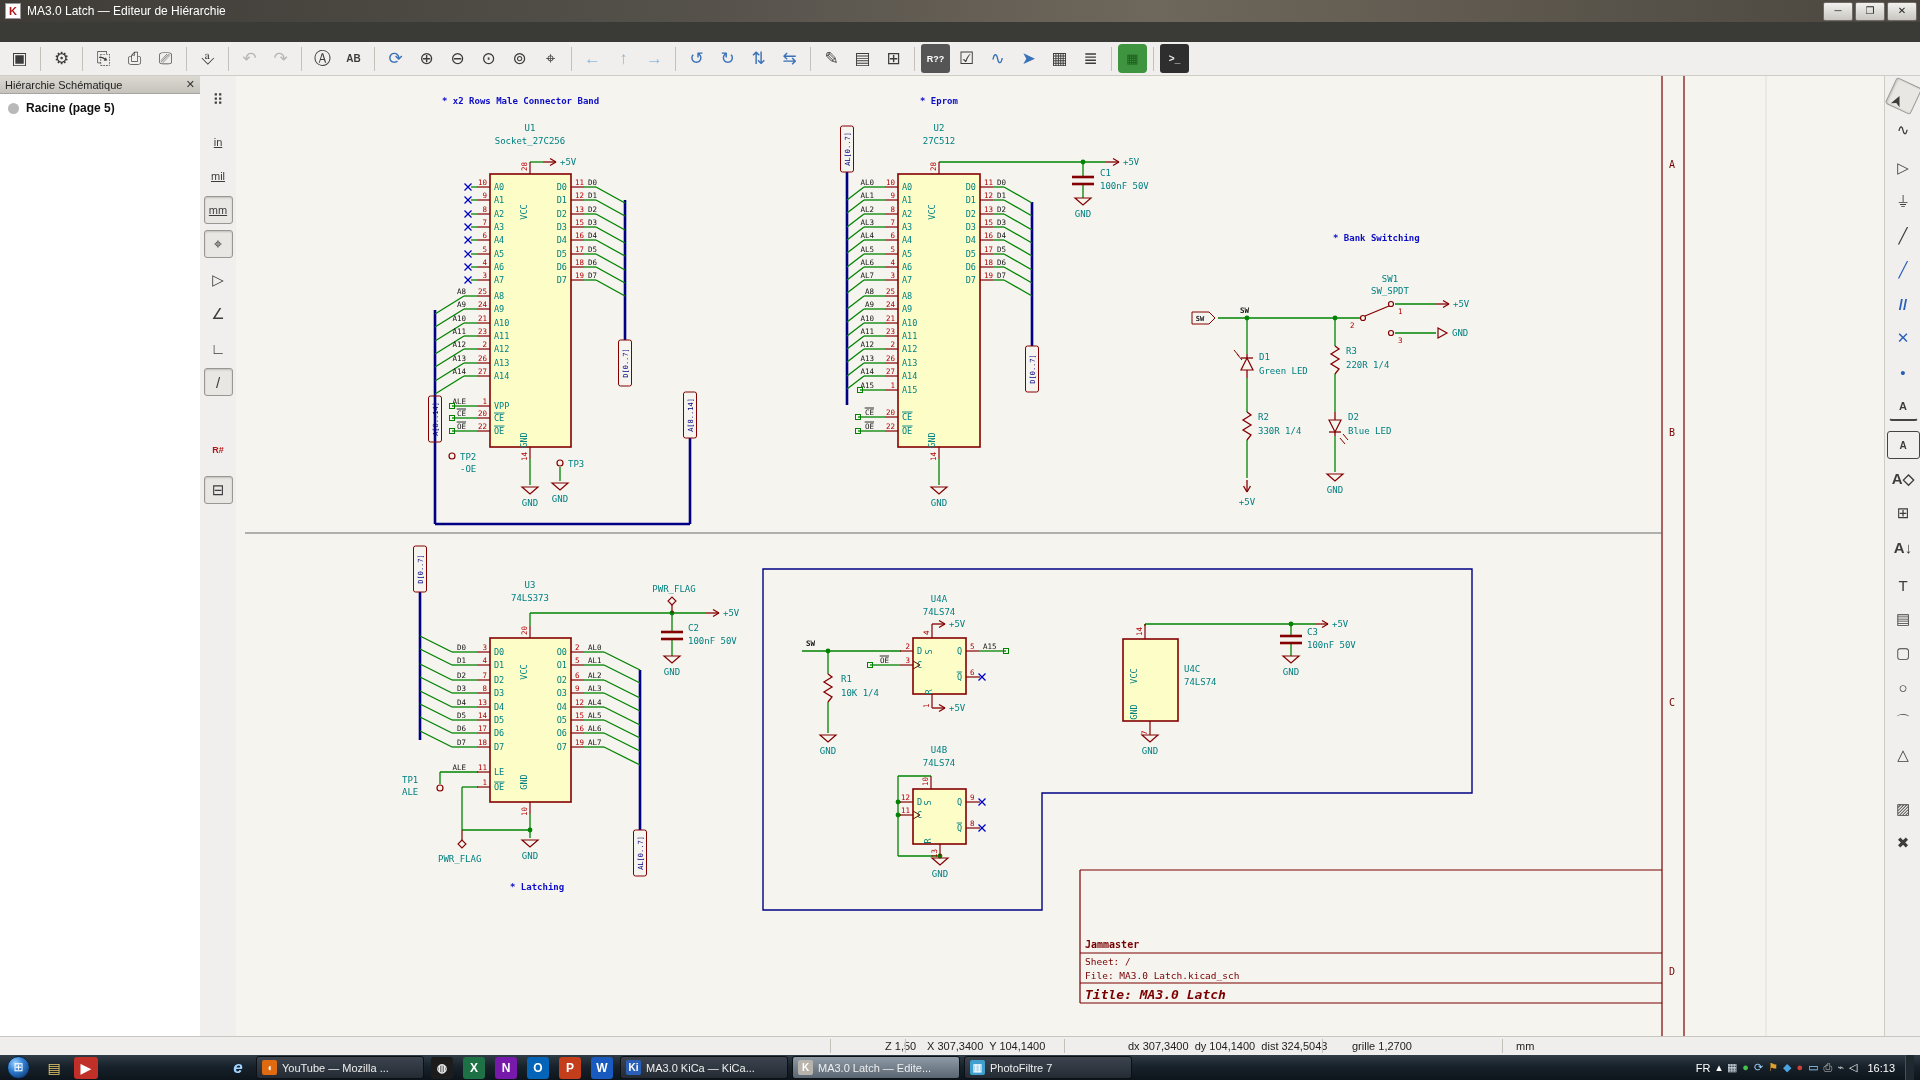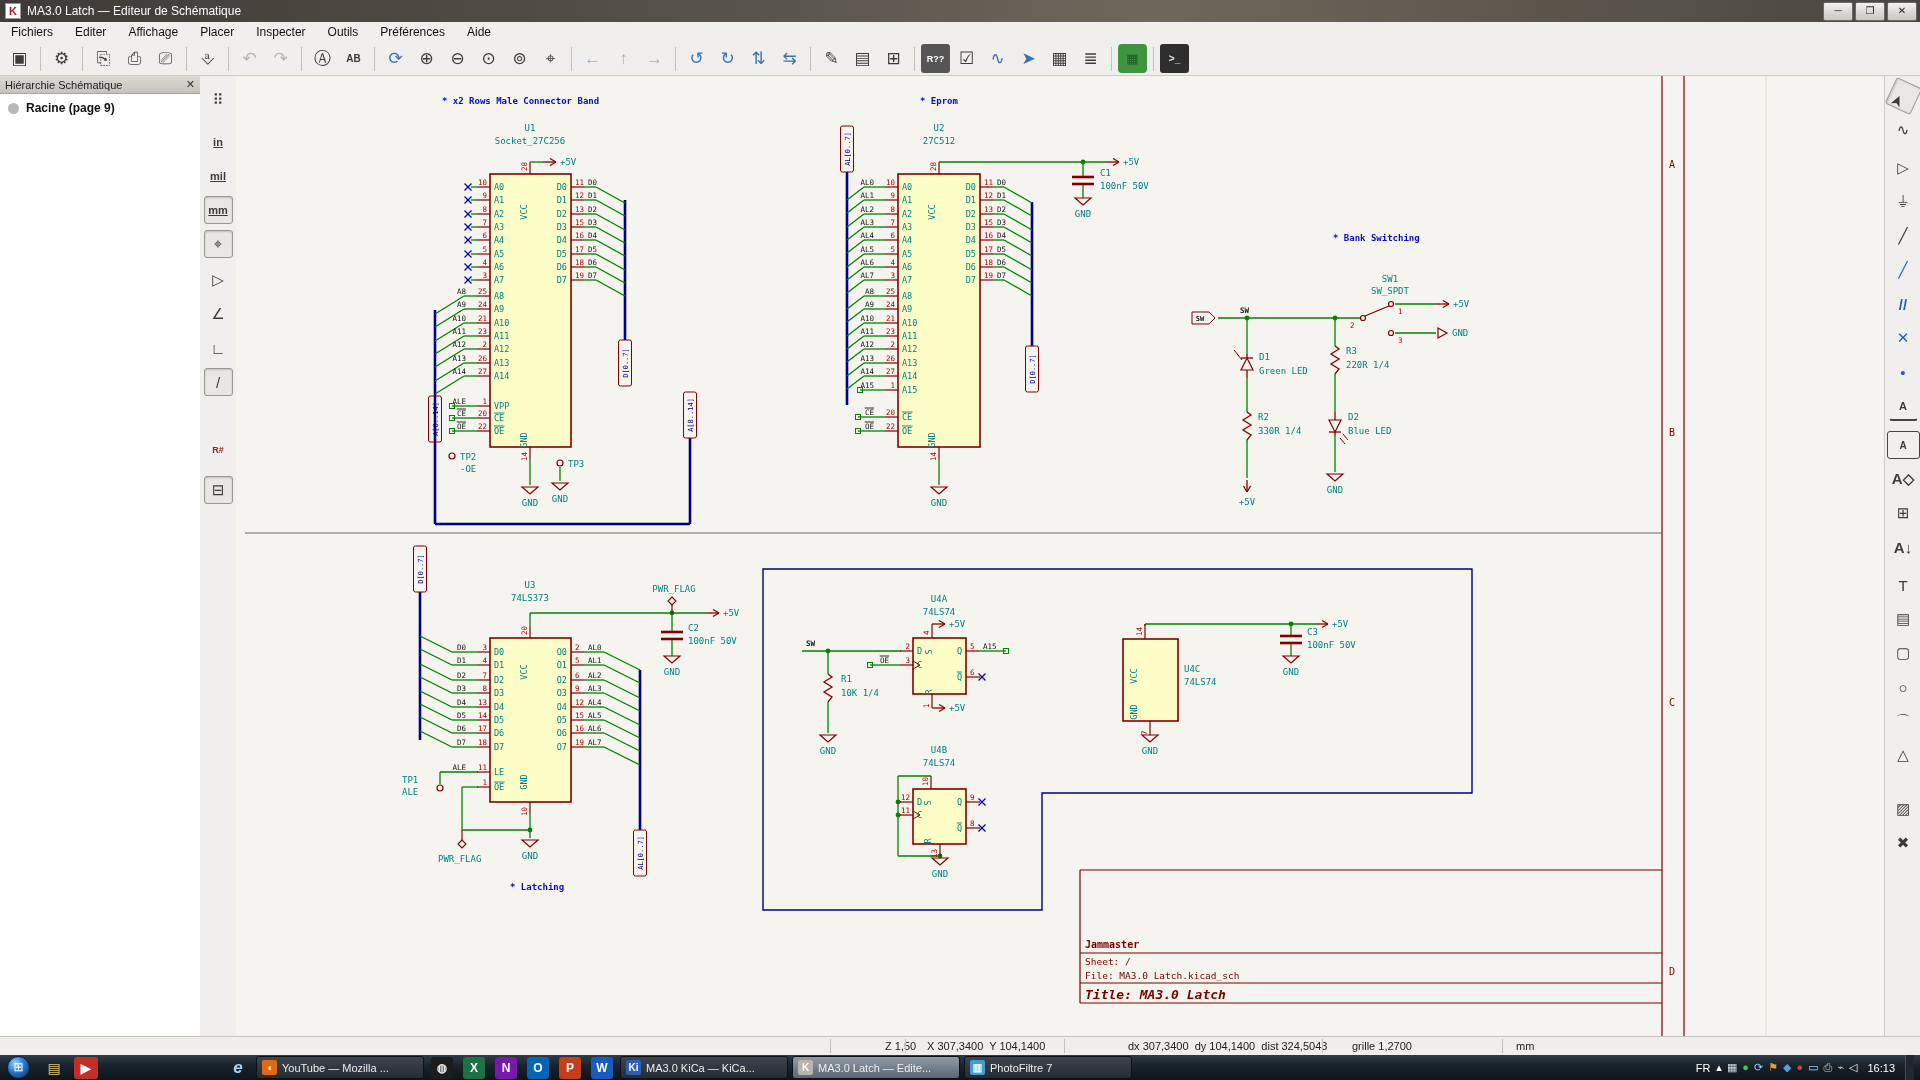--- a/index.html
+++ b/index.html
@@ -37,21 +37,21 @@
   #lpanel .phead{height:17px;background:linear-gradient(#dcd9d3,#c6c3bd);border-bottom:1px solid #a8a5a0;
     font-size:11px;color:#222;display:flex;align-items:center;padding:0 5px;}
   #lpanel .phead .pclose{margin-left:auto;font-size:11px;color:#333;}
   .tree-item{display:flex;align-items:center;gap:7px;padding:7px 8px;font-size:12px;font-weight:bold;color:#111;}
   .tree-bullet{width:11px;height:11px;border-radius:50%;background:#b9b9b9;}
   
   #ltools{position:absolute;left:200px;top:76px;width:36px;height:960px;background:#f0efed;
     border-right:1px solid #cfccc6;display:flex;flex-direction:column;align-items:center;}
   .ltbtn{width:27px;height:26px;display:flex;align-items:center;justify-content:center;font-size:15px;
     color:#3c3c3c;border:1px solid transparent;border-radius:3px;margin-top:6px;}
-  .ltxt{font-size:11px;font-weight:bold;text-decoration:underline;}
+  .ltxt{font-size:11px;font-weight:normal;text-decoration:underline;}
   .pressed{background:#e9e7e3;border:1px solid #9a9792;box-shadow:inset 0 1px 2px rgba(0,0,0,.18);}
   .ann2{font-size:9px;font-weight:bold;color:#b01818;text-decoration:none;}
   
   #rtools{position:absolute;left:1884px;top:76px;width:36px;height:960px;background:#f0efed;
     border-left:1px solid #cfccc6;display:flex;flex-direction:column;align-items:center;}
   .rblu{color:#2a5fb8;} .rcursor{transform:rotate(-65deg);display:inline-block;}
   .rlabel{font-size:11px;font-weight:bold;border-bottom:2px solid #444;line-height:11px;}
   .rbox{font-size:10px;font-weight:bold;border:1px solid #444;padding:0 2px;line-height:11px;}
   
   #canvas{position:absolute;left:236px;top:76px;width:1648px;height:960px;background:#f5f4ef;}
@@ -81,37 +81,27 @@
   #tray{margin-left:auto;display:flex;align-items:center;gap:6px;padding-right:6px;color:#fff;font-size:11px;}
   #tray .tico{font-size:11px;line-height:11px;}
   #showdesk{width:8px;height:25px;background:#20282f;border-left:1px solid #45505a;}
 </style>
 </head>
 <body>
 
 <div id="app">
   <div id="titlebar">
     <span id="appicon">K</span>
-    <span>MA3.0 Latch — Editeur de Schématique</span>
+    <span>MA3.0 Latch — Editeur de Hiérarchie</span>
     <span class="winbtns">
         <span class="winbtn">─</span>
         <span class="winbtn">❐</span>
         <span class="winbtn">✕</span>
       </span>
   </div>
-  <div id="menubar">
-      <span class="menu-item">Fichiers</span>
-      <span class="menu-item">Editer</span>
-      <span class="menu-item">Affichage</span>
-      <span class="menu-item">Placer</span>
-      <span class="menu-item">Inspecter</span>
-      <span class="menu-item">Outils</span>
-      <span class="menu-item">Préférences</span>
-      <span class="menu-item">Aide</span>
-    </div>
   <div id="toolbar">
       <span class="tbtn dk">▣</span>
       <i class="tsep"></i>
       <span class="tbtn dk">⚙</span>
       <i class="tsep"></i>
       <span class="tbtn dk">⎘</span>
       <span class="tbtn dk">⎙</span>
       <span class="tbtn dk">⎚</span>
       <i class="tsep"></i>
       <span class="tbtn dk">⎀</span>
@@ -153,21 +143,21 @@
       <i class="tsep"></i>
       <span class="tbtn con">&gt;_</span>
     </div>
   <div id="lpanel">
     <div class="phead">
       <span>Hiérarchie Schématique</span>
       <span class="pclose">✕</span>
     </div>
     <div class="tree-item">
       <span class="tree-bullet"></span>
-      <span>Racine (page 9)</span>
+      <span>Racine (page 5)</span>
     </div>
   </div>
   <div id="ltools">
       <span class="ltbtn " style="margin-top: 10px;">⠿</span>
       <span class="ltbtn ltxt " style="margin-top: 14px;">in</span>
       <span class="ltbtn ltxt ">mil</span>
       <span class="ltbtn ltxt  pressed">mm</span>
       <span class="ltbtn  pressed" style="margin-top: 6px;">⌖</span>
       <span class="ltbtn " style="margin-top: 8px;">▷</span>
       <span class="ltbtn " style="margin-top: 6px;">∠</span>

